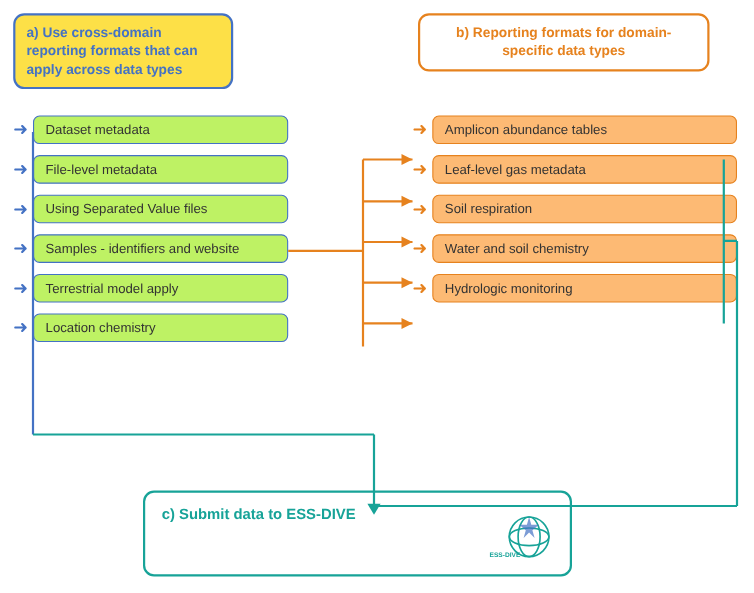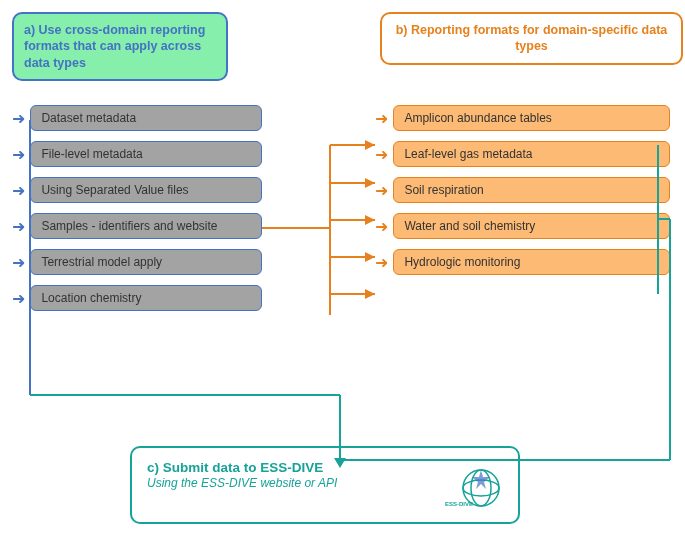--- a/index.html
+++ b/index.html
@@ -18,39 +18,39 @@
       height: 539px;
       position: relative;
       padding: 10px;
     }
 
     
     .section-a {
       position: absolute;
       top: 12px;
       left: 12px;
-      width: 216px;
+      width: 200px;
       border: 2.5px solid #4472c4;
       border-radius: 10px;
       padding: 8px 10px;
-      background: #86efac;
+      background: #fde047;
     }
     .section-a-title {
       color: #4472c4;
       font-weight: bold;
       font-size: 12.5px;
       line-height: 1.3;
     }
 
     
     .section-b {
       position: absolute;
       top: 12px;
       left: 380px;
-      width: 303px;
+      width: 265px;
       border: 2.5px solid #e6821e;
       border-radius: 10px;
       padding: 8px 10px;
       background: #fff;
     }
     .section-b-title {
       color: #e6821e;
       font-weight: bold;
       font-size: 12.5px;
       line-height: 1.3;
@@ -99,21 +99,21 @@
     .arrow-left {
       color: #4472c4;
       font-size: 16px;
       margin-right: 5px;
       flex-shrink: 0;
     }
     .item-box {
       border: 1.5px solid #4472c4;
       border-radius: 6px;
       padding: 5px 10px;
-      background: #a3a3a3;
+      background: #bef264;
       flex: 1;
       font-size: 12px;
       color: #333;
     }
 
     
     .right-items {
       position: absolute;
       top: 105px;
       left: 375px;
@@ -216,21 +216,20 @@
     </div>
     <div class="list-item">
       <span class="arrow-right">➜</span>
       <div class="item-box-right">Hydrologic monitoring</div>
     </div>
   </div>
 
   <div class="section-c">
     <div class="section-c-text">
       <span class="section-c-title">c) Submit data to ESS-DIVE</span>
-      <span class="section-c-sub">Using the ESS-DIVE website or API</span>
     </div>
 
     <div class="essdive-logo">
       <svg class="logo-svg" viewBox="0 0 60 50" xmlns="http://www.w3.org/2000/svg">
 
         <circle cx="38" cy="28" r="18" fill="none" stroke="#17a398" stroke-width="1.5"></circle>
         <ellipse cx="38" cy="28" rx="10" ry="18" fill="none" stroke="#17a398" stroke-width="1.5"></ellipse>
         <ellipse cx="38" cy="28" rx="18" ry="8" fill="none" stroke="#17a398" stroke-width="1.5"></ellipse>
 
         <polygon points="38,10 40,17 47,17 41,22 43,29 38,24 33,29 35,22 29,17 36,17" fill="#4472c4" opacity="0.7"></polygon>

